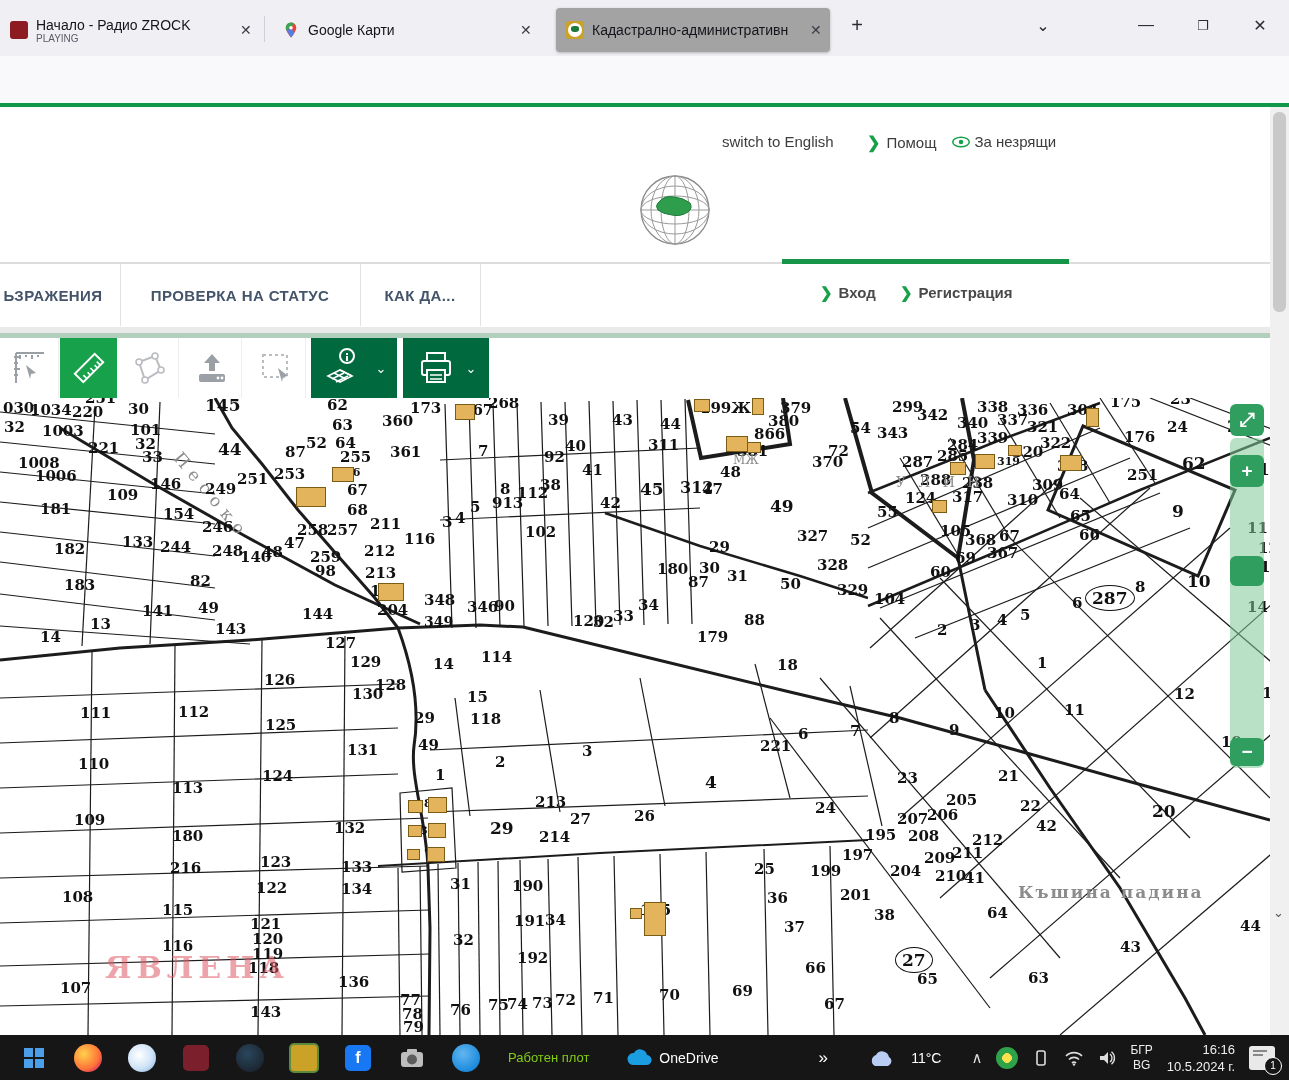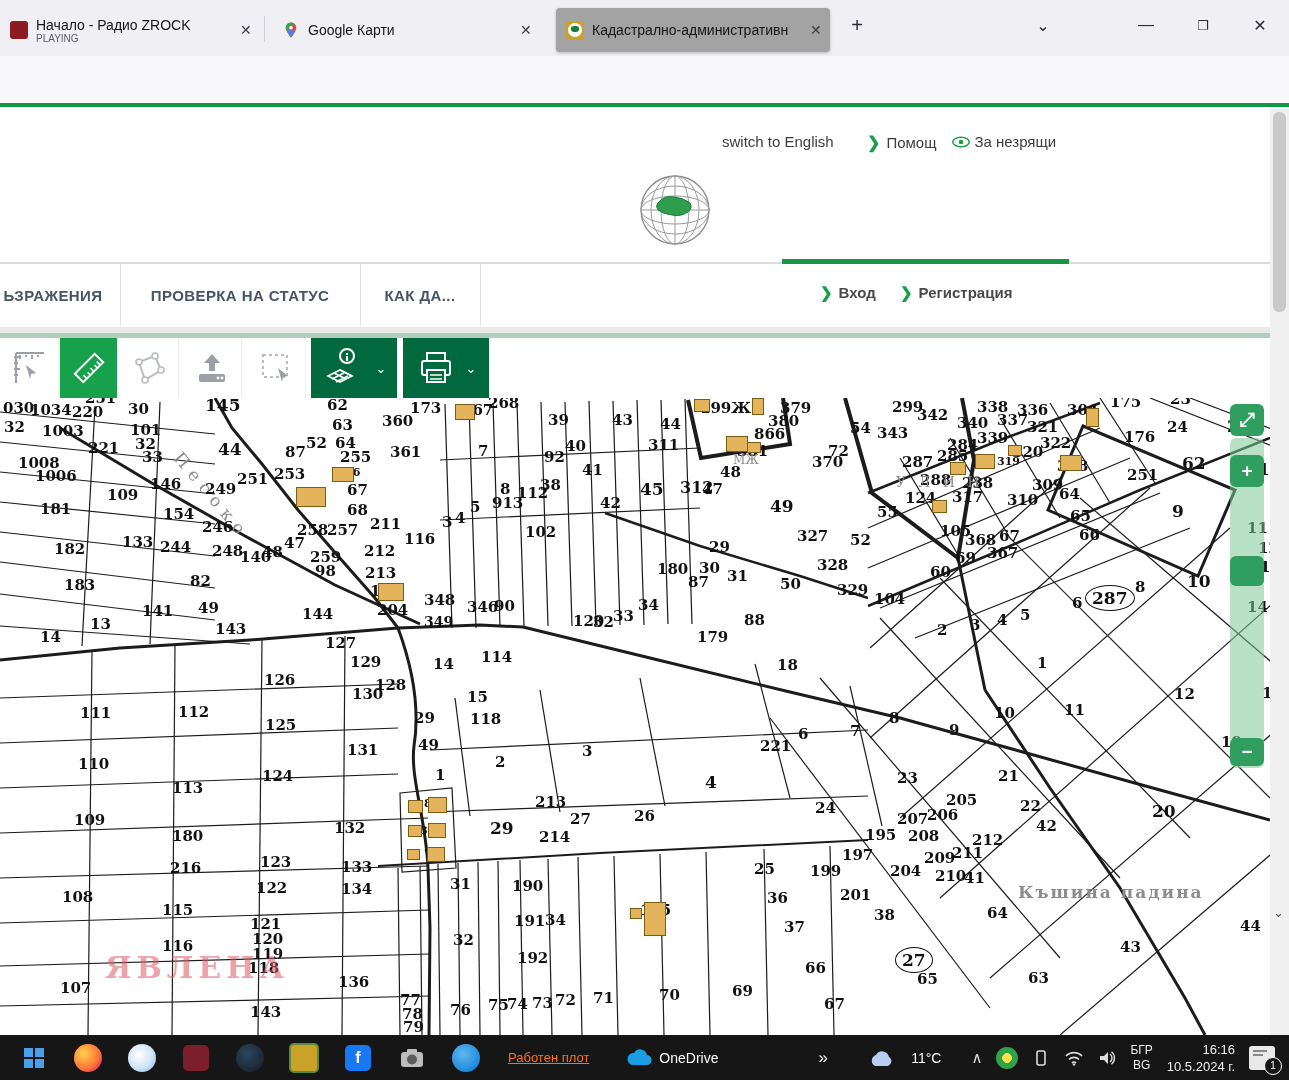--- a/index.html
+++ b/index.html
@@ -75,21 +75,21 @@
   #zhandle{left:1230px;top:158px;height:30px;background:#2f9e5f;}
   
   #scrollbar{left:1270px;top:107px;width:19px;height:928px;background:#f0f0f0;}
   #scrollthumb{left:1273px;top:112px;width:13px;height:200px;background:#c9c9c9;border-radius:6px;}
   #scrolldown{left:1273px;top:905px;width:14px;color:#555;font-size:13px;}
   
   #taskbar{left:0;top:1035px;width:1289px;height:45px;background:#161616;display:flex;align-items:center;}
   .tk{width:40px;height:40px;margin-left:14px;display:flex;align-items:center;justify-content:center;flex:0 0 auto;}
   .tkc{width:28px;height:28px;border-radius:50%;}
   .tks{width:26px;height:26px;border-radius:5px;}
-  #tklabel{color:#f97316;font-size:13px;margin-left:22px;white-space:nowrap;text-decoration:underline;}
+  #tklabel{color:#84cc16;font-size:13px;margin-left:22px;white-space:nowrap;}
   .tktxt{color:#fff;font-size:14px;white-space:nowrap;}
   #tray{margin-left:auto;display:flex;align-items:center;gap:14px;padding-right:14px;}
   .trayicon{color:#ddd;font-size:15px;}
   #langbox{color:#eee;font-size:12px;line-height:15px;text-align:center;}
   #clock{color:#eee;font-size:13px;line-height:17px;text-align:right;}
   #notif{position:relative;width:26px;height:24px;background:#e9e9e9;border-radius:3px;}
   #notifbadge{position:absolute;right:-7px;bottom:-5px;width:16px;height:16px;border-radius:50%;
               border:1.5px solid #fff;color:#fff;background:#161616;font-size:10px;display:flex;
               align-items:center;justify-content:center;}
 </style>

